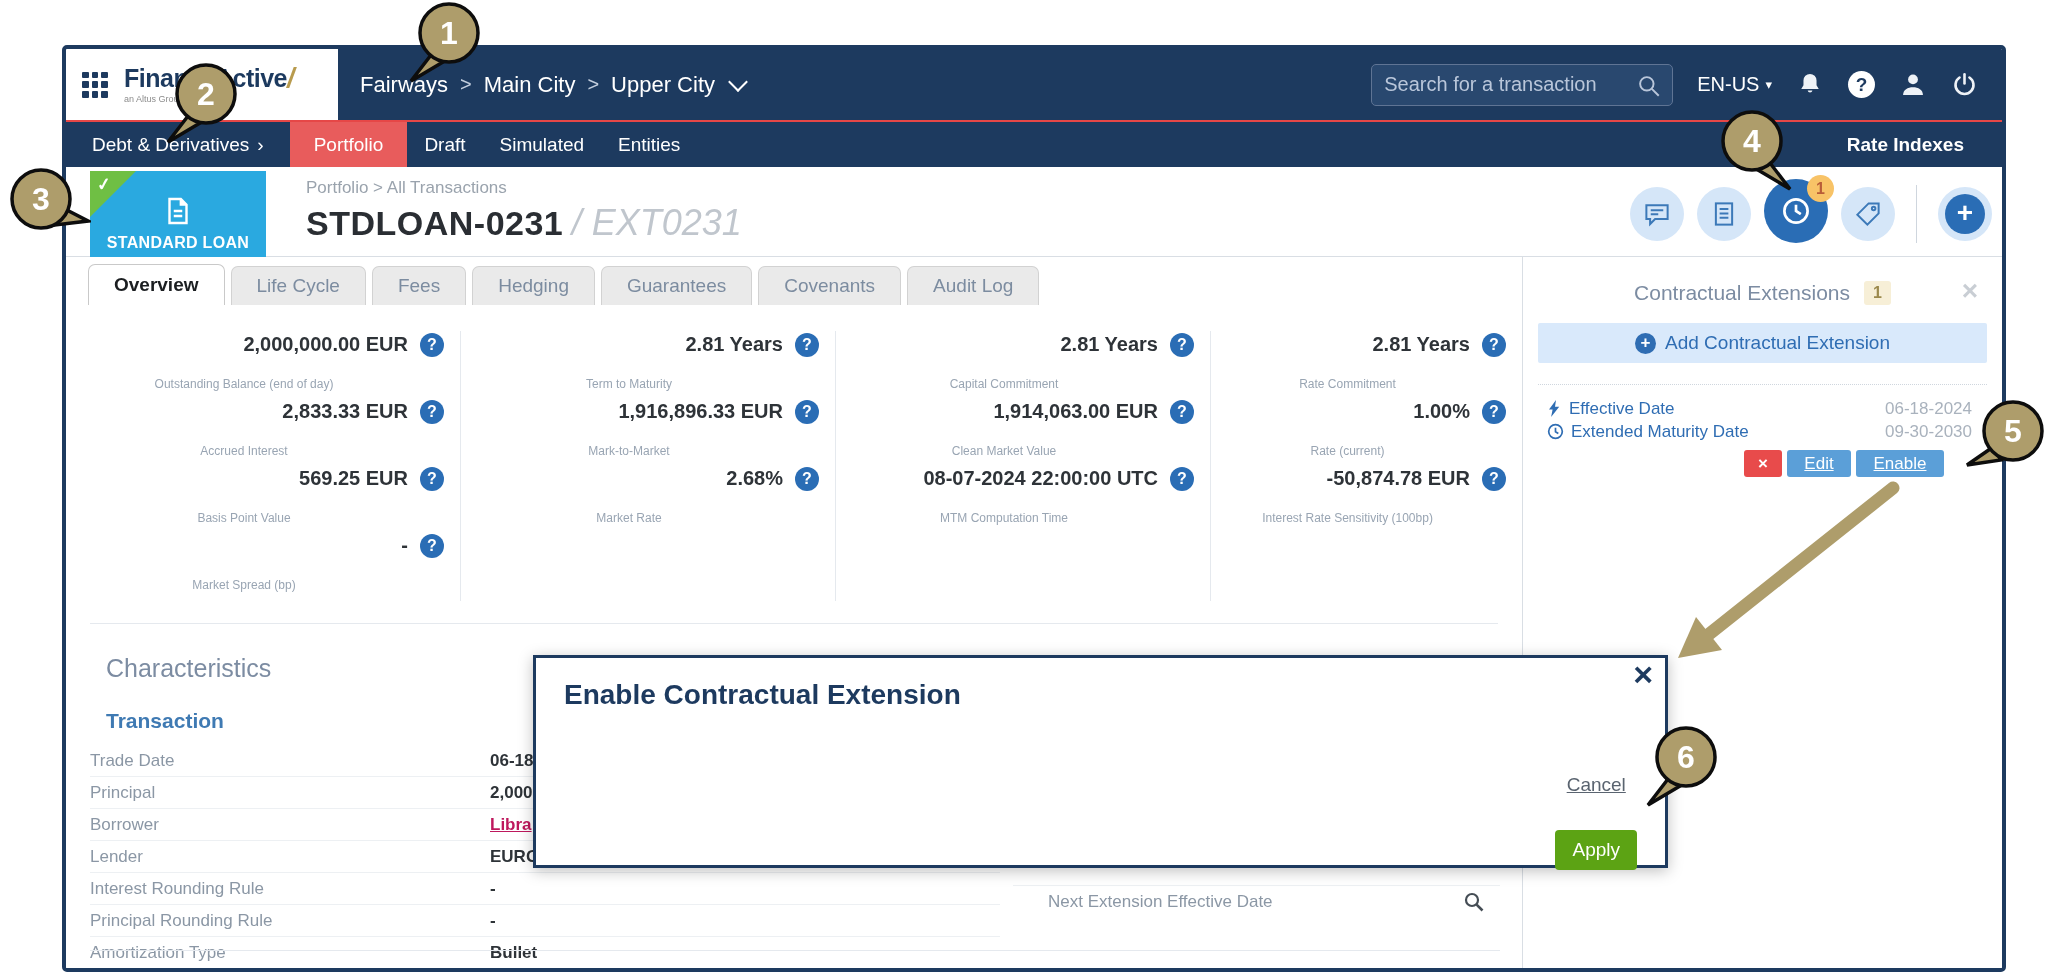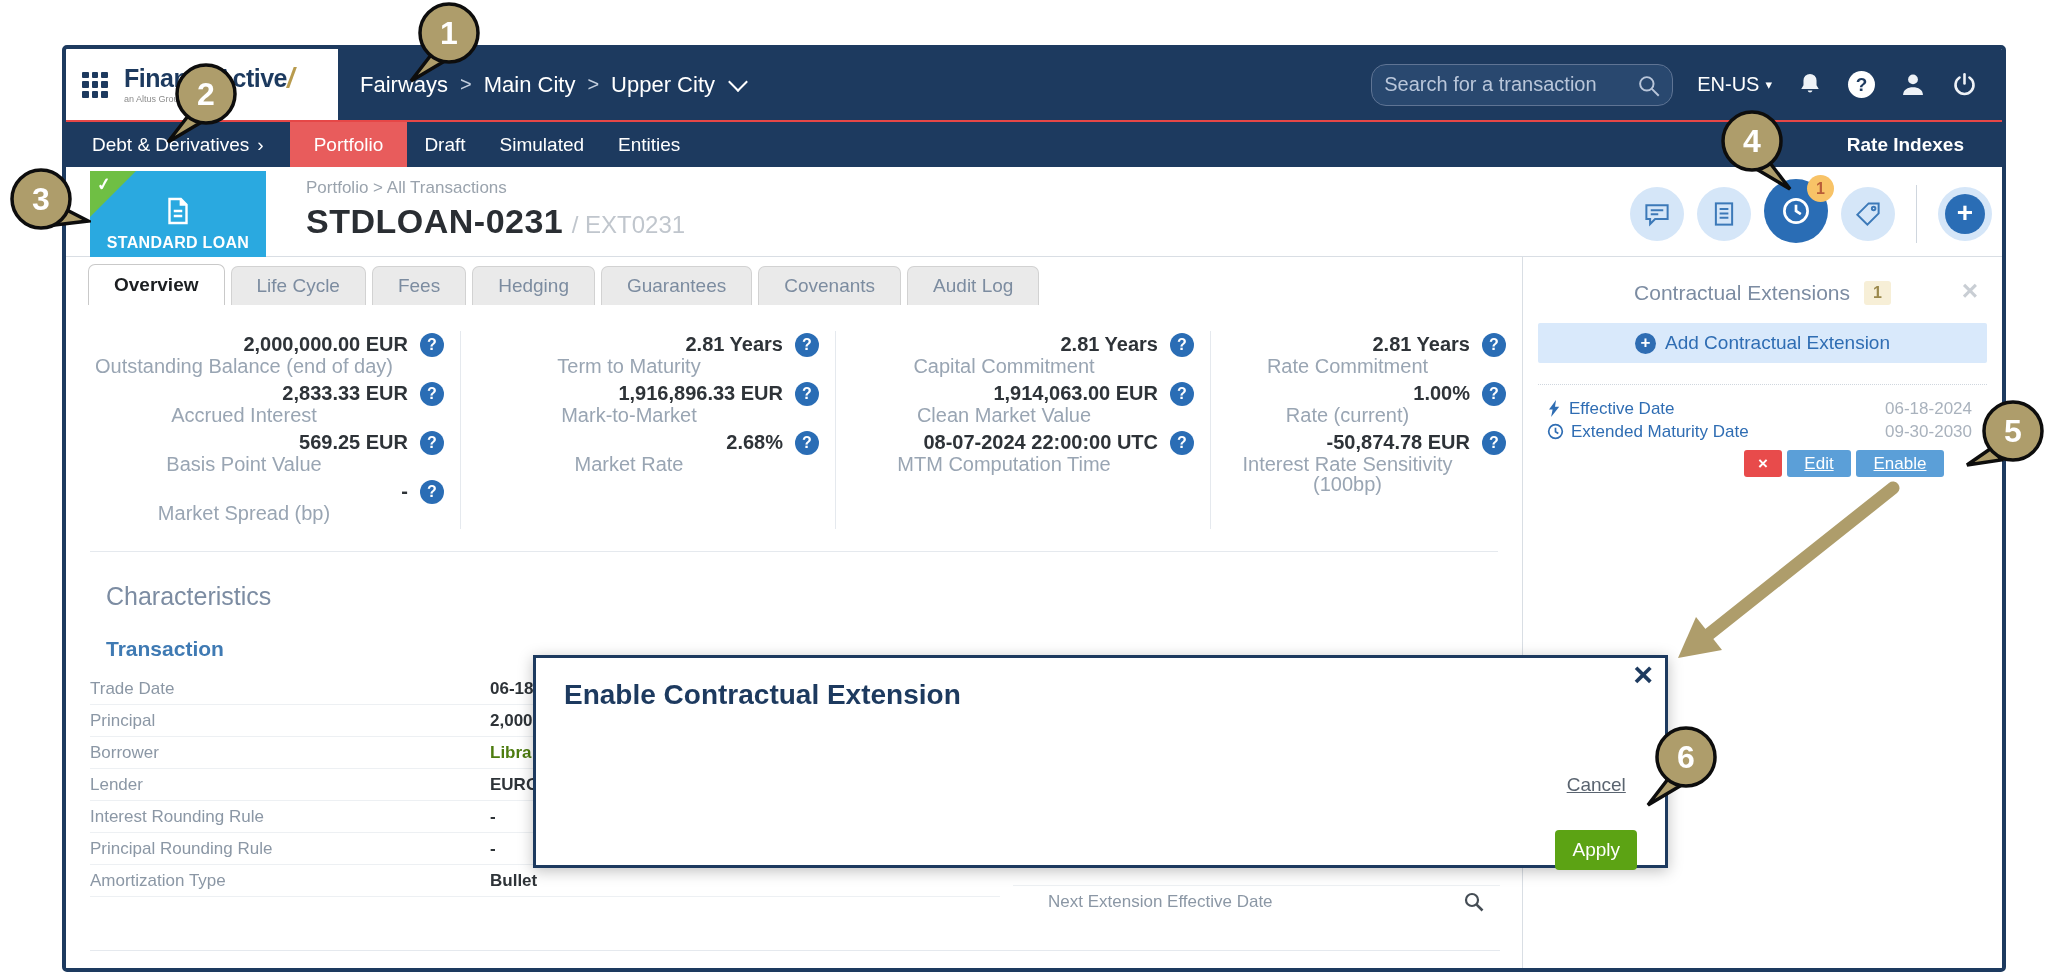--- a/index.html
+++ b/index.html
@@ -17,21 +17,21 @@
   .logo-text{line-height:1;}
   .logo-main{font-size:25px;color:#1d3a5f;font-weight:bold;letter-spacing:-0.5px;}
   .logo-slash{color:#b89b4e;font-size:27px;font-style:italic;font-weight:bold;}
   .logo-sub{font-size:9px;color:#8d8d8d;margin-top:3px;}
   .breadcrumb{color:#fff;font-size:22px;margin-left:22px;display:flex;align-items:center;gap:12px;white-space:nowrap;}
   .breadcrumb .sep{color:#c3cede;font-size:20px;}
   .chev-down{width:12px;height:12px;border-right:2px solid #fff;border-bottom:2px solid #fff;
     transform:rotate(45deg);margin-left:4px;margin-top:-6px;}
   .top-right{margin-left:auto;display:flex;align-items:center;gap:24px;padding-right:24px;}
   .search-box{position:relative;width:300px;height:40px;background:#29486f;border:1px solid #5f7494;
-    border-radius:15px;display:flex;align-items:center;}
+    border-radius:5px;display:flex;align-items:center;}
   .search-box input{background:transparent;border:none;outline:none;color:#cdd8e6;font-size:20px;
     padding:0 44px 0 12px;width:100%;font-family:"Liberation Sans",sans-serif;}
   .search-box input::placeholder{color:#b9c6da;opacity:1;}
   .search-svg{position:absolute;right:10px;top:8px;color:#b9c6da;}
   .lang{color:#fff;font-size:20px;display:flex;align-items:center;gap:6px;cursor:pointer;}
   .lang .caret{font-size:13px;}
   .tb-icon{color:#eef2f7;cursor:pointer;display:flex;align-items:center;}
   .help-circle-top{width:27px;height:27px;border-radius:50%;background:#fff;color:#1d3a5f;font-weight:bold;
     font-size:19px;display:flex;align-items:center;justify-content:center;}
 
@@ -48,21 +48,21 @@
     display:flex;flex-direction:column;align-items:center;justify-content:flex-end;padding-bottom:9px;
     font-size:16px;font-weight:bold;letter-spacing:0.3px;overflow:hidden;cursor:pointer;flex:none;}
   .type-badge .corner{position:absolute;left:0;top:0;width:0;height:0;
     border-top:46px solid #6fbf44;border-right:46px solid transparent;}
   .corner-check{position:absolute;left:7px;top:3px;color:#fff;font-size:17px;font-weight:bold;transform:rotate(-8deg);}
   .type-doc{margin-bottom:6px;}
   .txn-title{margin-left:40px;padding-top:11px;}
   .txn-crumb{font-size:17px;color:#9aa3ad;}
   .txn-name{margin-top:4px;white-space:nowrap;}
   .txn-name .big{font-size:34px;font-weight:800;color:#2a2e33;letter-spacing:0.5px;}
-  .txn-name .sub{font-size:24px;color:#c0c6cd;margin-left:4px;}
+  .txn-name .sub{font-size:36px;color:#c0c6cd;margin-left:4px;font-style:italic;}
   .txn-actions{margin-left:auto;display:flex;align-items:center;gap:13px;padding:18px 10px 0 0;}
   .action-circle{width:54px;height:54px;border-radius:50%;background:#d5e6f8;color:#3c79b8;
     display:flex;align-items:center;justify-content:center;cursor:pointer;flex:none;}
   .action-circle.big{width:64px;height:64px;background:#2a6db5;color:#fff;position:relative;margin-top:-6px;}
   .notif-badge{position:absolute;top:-4px;right:-6px;width:27px;height:27px;border-radius:50%;
     background:#f8c367;color:#b85c38;font-size:16px;font-weight:bold;display:flex;align-items:center;justify-content:center;}
   .action-divider{width:1px;height:58px;background:#cfd6de;margin:0 8px;}
   .plus-outer{width:54px;height:54px;border-radius:50%;background:#d5e6f8;display:flex;align-items:center;
     justify-content:center;cursor:pointer;flex:none;}
   .plus-inner{width:40px;height:40px;border-radius:50%;background:#2a6db5;color:#fff;font-size:28px;
@@ -80,34 +80,34 @@
   .tab.active{background:#fff;color:#1b1e21;font-weight:bold;height:40px;border-color:#c9c9c9;}
 
   
   .ki-title{margin:40px 0 0 40px;font-size:25px;color:#7c8ca2;}
   .ki-grid{display:flex;margin-top:26px;}
   .ki-col{box-sizing:border-box;padding-top:2px;}
   .ki-col + .ki-col{border-left:1px solid #e5e9ee;}
   .ki-col.c0{width:394px;} .ki-col.c1{width:375px;} .ki-col.c2{width:375px;} .ki-col.c3{width:312px;}
   .ki-item{position:relative;text-align:center;padding:0 52px 0 14px;margin-bottom:6px;min-height:42px;}
   .ki-value{font-size:20px;font-weight:bold;color:#2e3338;line-height:22px;white-space:nowrap;text-align:right;}
-  .ki-label{font-size:20px;color:#99a5b3;line-height:20px;margin-top:1px;}
+  .ki-label{font-size:12px;color:#99a5b3;line-height:20px;margin-top:19px;}
   .help-icon{position:absolute;right:16px;top:0;width:24px;height:24px;border-radius:50%;background:#2a6db5;
     color:#fff;font-size:16px;font-weight:bold;display:flex;align-items:center;justify-content:center;cursor:pointer;}
 
   .hdiv{border-top:1px solid #e5e9ee;margin:22px 24px 0 24px;}
 
   
   .chars-title{margin:30px 0 0 40px;font-size:25px;color:#7c8ca2;}
   .chars-sub{margin:26px 0 0 40px;font-size:21px;font-weight:bold;color:#3f7ab3;}
   .chars-rows{margin:12px 0 0 24px;width:910px;}
   .c-row{position:relative;height:31px;border-bottom:1px solid #edf0f3;display:flex;align-items:center;}
   .c-label{color:#8b97a5;font-size:17px;}
   .c-value{position:absolute;left:400px;font-weight:bold;color:#2e3338;font-size:17px;white-space:nowrap;}
-  .c-value.link{color:#4d7c0f;cursor:pointer;}
+  .c-value.link{color:#be185d;text-decoration:underline;cursor:pointer;}
   .right-row{position:absolute;left:947px;top:628px;width:487px;border-top:1px solid #edf0f3;height:32px;
     display:flex;align-items:center;gap:28px;}
   .right-row .c-label{margin-left:35px;}
   .right-row .mag{margin-left:auto;margin-right:14px;color:#454d55;cursor:pointer;display:flex;}
   .bottom-div{position:absolute;left:24px;top:693px;width:1410px;border-top:1px solid #e5e9ee;}
 
   
   .aside-header{position:relative;padding-top:24px;display:flex;align-items:center;justify-content:center;gap:14px;}
   .aside-title{font-size:21px;color:#7c8ca2;}
   .count-badge{background:#f7efd7;color:#9c8a4d;font-size:16px;font-weight:bold;padding:3px 9px;border-radius:3px;}

